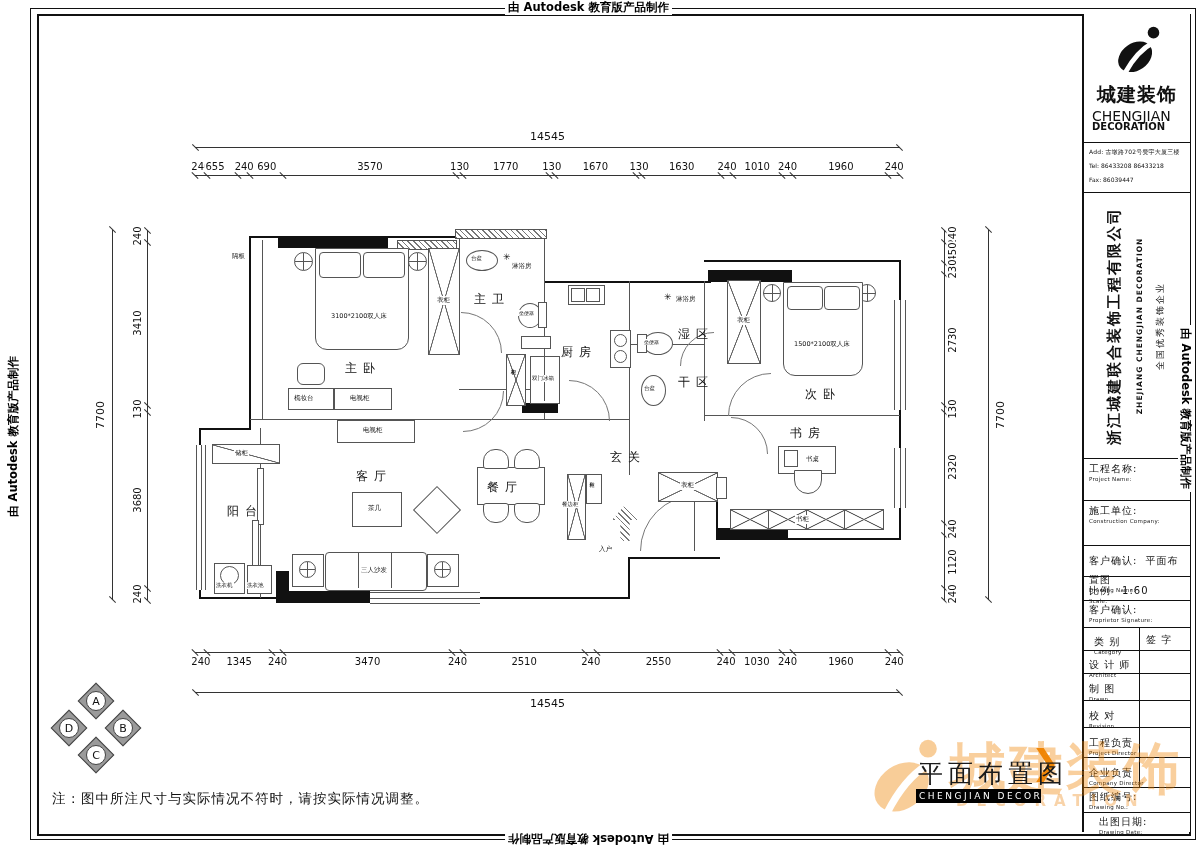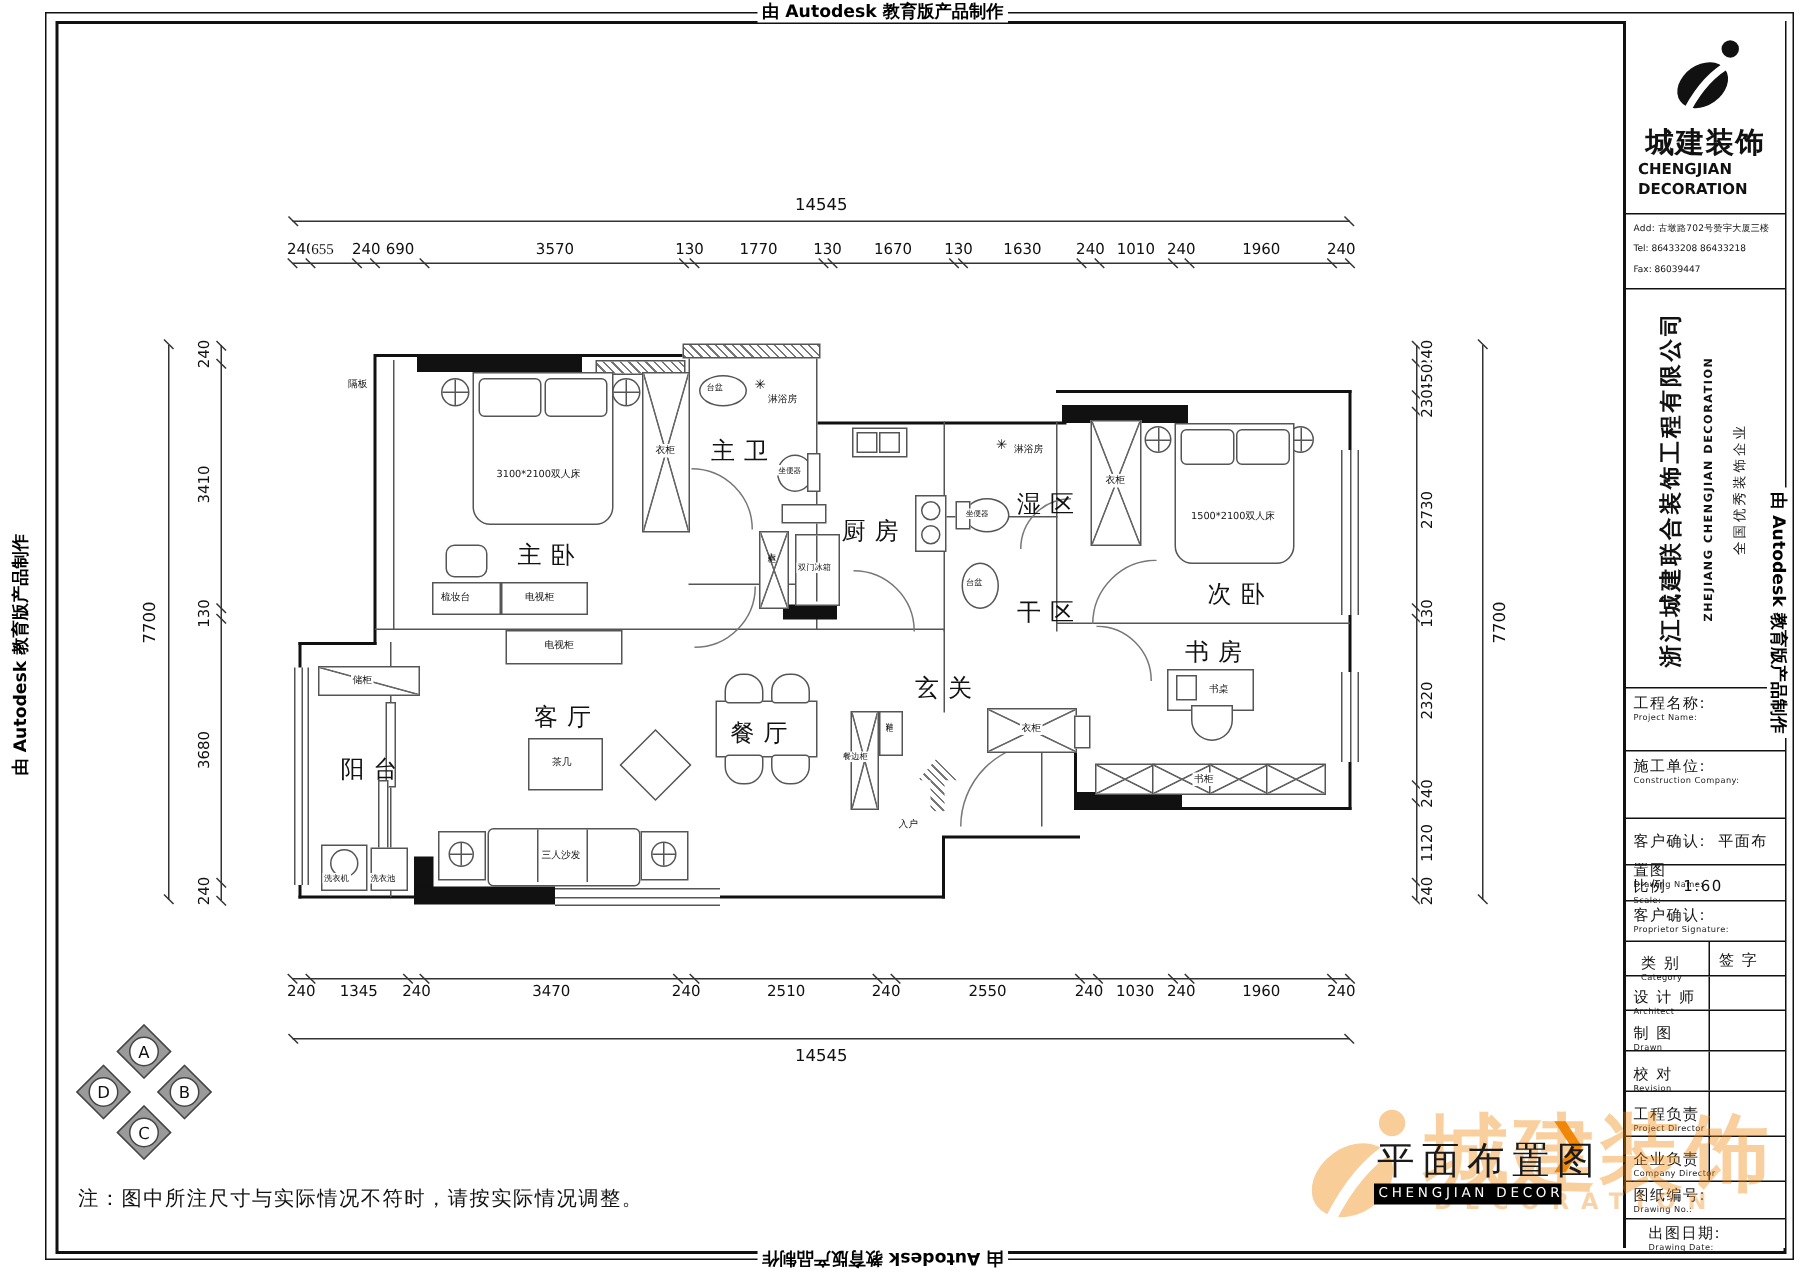--- a/index.html
+++ b/index.html
@@ -24,21 +24,21 @@
     linear-gradient(#555,#555) center/100% 1px no-repeat,
     linear-gradient(#555,#555) center/1px 100% no-repeat,#fff}
   .window-h{position:absolute;border-top:1px solid #555;border-bottom:1px solid #555;background:linear-gradient(#555,#555) center/100% 1px no-repeat,#fff}
   .window-v{position:absolute;border-left:1px solid #555;border-right:1px solid #555;background:linear-gradient(#555,#555) center/1px 100% no-repeat,#fff}
   .hatchband{position:absolute;border:1px solid #555;background:repeating-linear-gradient(45deg,#777 0 1px,transparent 1px 4px) #fff}
   .qarc{position:absolute;border:1px solid #777;border-radius:50%;background:transparent}
   .q-ne{clip-path:polygon(50% 0,100% 0,100% 50%,50% 50%)}
   .q-nw{clip-path:polygon(0 0,50% 0,50% 50%,0 50%)}
   .q-se{clip-path:polygon(50% 50%,100% 50%,100% 100%,50% 100%)}
   
-  .room{position:absolute;font-size:16px;letter-spacing:6px;white-space:nowrap;color:#111;z-index:2}
+  .room{position:absolute;font-size:12px;letter-spacing:6px;white-space:nowrap;color:#111;z-index:2}
   .lbl{position:absolute;font-size:6.5px;white-space:nowrap;color:#111;z-index:2}
   .lbl.bg{background:#fff;padding:0 1px}
   .lbl.v{writing-mode:vertical-rl;letter-spacing:1px}
   
   .chain{position:absolute}
   .dline-h{position:absolute;left:0;right:0;height:1px;background:#333}
   .dline-v{position:absolute;top:0;bottom:0;width:1px;background:#333}
   .tick{position:absolute;width:9px;height:1px;background:#333}
   .dlab{position:absolute;font-size:10px;white-space:nowrap;background:#fff;padding:0 1px;color:#111}
   .dimtotal-h{position:absolute;height:1px;background:#333}
@@ -82,21 +82,21 @@
 <div class="stamp" style="left:1193px;top:325px;transform:rotate(90deg);transform-origin:left top">由 Autodesk 教育版产品制作</div>
 
 <div class="dimcap" style="left:195px;top:130px;width:705px;text-align:center">14545</div>
 <div class="dimtotal-h" style="left:195px;top:147px;width:705px"></div>
 <div class="chain" style="left:195px;top:161px;width:705px;height:17px">
     <div class="dline-h" style="top: 14px;"></div>
     <div class="tick" style="left: 0px; top: 14px; transform: translateX(-50%) rotate(45deg);"></div>
     <div class="tick" style="left: 11.6329px; top: 14px; transform: translateX(-50%) rotate(45deg);"></div>
     <span class="dlab" style="left: 5.81643px; top: 0px; transform: translateX(-50%);">240</span>
     <div class="tick" style="left: 43.3809px; top: 14px; transform: translateX(-50%) rotate(45deg);"></div>
-    <span class="dlab" style="left: 20px; top: 0px; transform: translateX(-50%); font-family: Liberation Serif, serif;">655</span>
+    <span class="dlab" style="left: 20px; top: 0px; transform: translateX(-50%);">655</span>
     <div class="tick" style="left: 55.0138px; top: 14px; transform: translateX(-50%) rotate(45deg);"></div>
     <span class="dlab" style="left: 49.1973px; top: 0px; transform: translateX(-50%);">240</span>
     <div class="tick" style="left: 88.4582px; top: 14px; transform: translateX(-50%) rotate(45deg);"></div>
     <span class="dlab" style="left: 71.736px; top: 0px; transform: translateX(-50%);">690</span>
     <div class="tick" style="left: 261.497px; top: 14px; transform: translateX(-50%) rotate(45deg);"></div>
     <span class="dlab" style="left: 174.978px; top: 0px; transform: translateX(-50%);">3570</span>
     <div class="tick" style="left: 267.798px; top: 14px; transform: translateX(-50%) rotate(45deg);"></div>
     <span class="dlab" style="left: 264.648px; top: 0px; transform: translateX(-50%);">130</span>
     <div class="tick" style="left: 353.591px; top: 14px; transform: translateX(-50%) rotate(45deg);"></div>
     <span class="dlab" style="left: 310.694px; top: 0px; transform: translateX(-50%);">1770</span>
@@ -283,21 +283,21 @@
 <div class="box" style="left:530px;top:356px;width:28px;height:46px"></div>
 <div class="thin" style="left:544px;top:357px;width:1px;height:44px"></div>
 <div class="lbl bg" style="left:531px;top:375px;font-size:5.5px">双门冰箱</div>
 
 <div class="lbl" style="left:664px;top:292px;font-size:9px">✳</div>
 <div class="lbl" style="left:676px;top:295px">淋浴房</div>
 <div class="room" style="left:678px;top:326px">湿区</div>
 <div class="oval" style="left:643px;top:332px;width:28px;height:21px"></div>
 <div class="box" style="left:637px;top:334px;width:8px;height:17px"></div>
 <div class="lbl bg" style="left:643px;top:339px;font-size:5px">坐便器</div>
-<div class="room" style="left:678px;top:398px">干区</div>
+<div class="room" style="left:678px;top:374px">干区</div>
 <div class="oval" style="left:641px;top:375px;width:23px;height:29px"></div>
 <div class="lbl bg" style="left:643px;top:385px;font-size:5.5px">台盆</div>
 
 <div class="light" style="left:763px;top:284px;width:16px;height:16px"></div>
 <div class="light" style="left:858px;top:284px;width:16px;height:16px"></div>
 <div class="box" style="left:783px;top:282px;width:78px;height:92px;border-radius:0 0 12px 12px"></div>
 <div class="box" style="left:787px;top:286px;width:34px;height:22px;border-radius:4px"></div>
 <div class="box" style="left:824px;top:286px;width:34px;height:22px;border-radius:4px"></div>
 <div class="lbl bg" style="left:793px;top:340px">1500*2100双人床</div>
 <div class="room" style="left:805px;top:386px">次卧</div>
@@ -391,21 +391,21 @@
 
   <div style="position:absolute;left:0;top:0;width:100%;height:128px">
     <svg width="58" height="58" viewBox="0 0 60 60" style="position:absolute;left:26px;top:8px">
       <g fill="#111">
         <ellipse cx="26" cy="36" rx="19" ry="14" transform="rotate(-35 26 36)"></ellipse>
         <circle cx="45" cy="11" r="6"></circle>
       </g>
       <path d="M16,52 Q28,30 45,21" stroke="#fff" stroke-width="5" fill="none"></path>
     </svg>
     <div style="position:absolute;left:0;top:68px;width:100%;text-align:center;font-size:19px;font-weight:bold;letter-spacing:1px">城建装饰</div>
-    <div style="position:absolute;left:8px;top:94px;font-size:10px;font-weight:bold">CHENGJIAN</div>
+    <div style="position:absolute;left:8px;top:94px;font-size:14px;font-weight:normal">CHENGJIAN</div>
     <div style="position:absolute;left:8px;top:107px;font-size:10px;font-weight:bold">DECORATION</div>
   </div>
 
   <div class="tbrow" style="top:128px;height:50px">
     <div style="position:absolute;left:5px;top:5px;font-size:6px;letter-spacing:.2px">Add:  古墩路702号赞宇大厦三楼</div>
     <div style="position:absolute;left:5px;top:19px;font-size:6px">Tel:  86433208  86433218</div>
     <div style="position:absolute;left:5px;top:33px;font-size:6px">Fax:  86039447</div>
   </div>
 
   <div class="tbrow" style="top:178px;height:266px">

